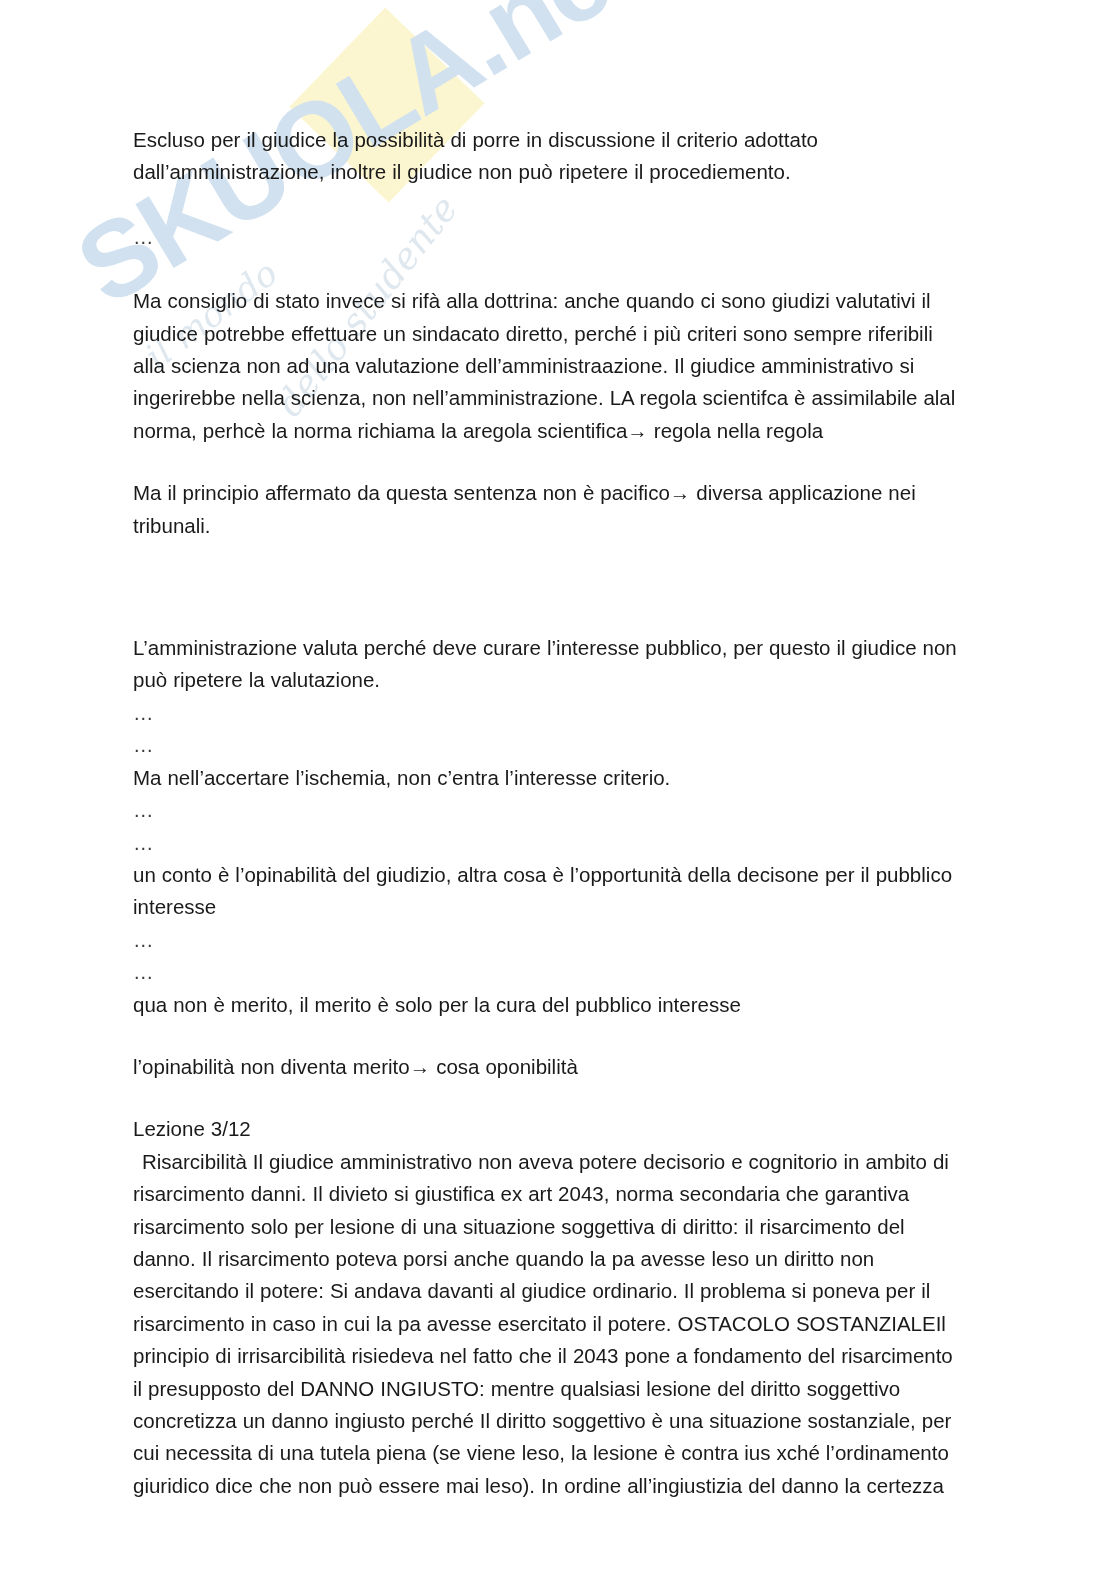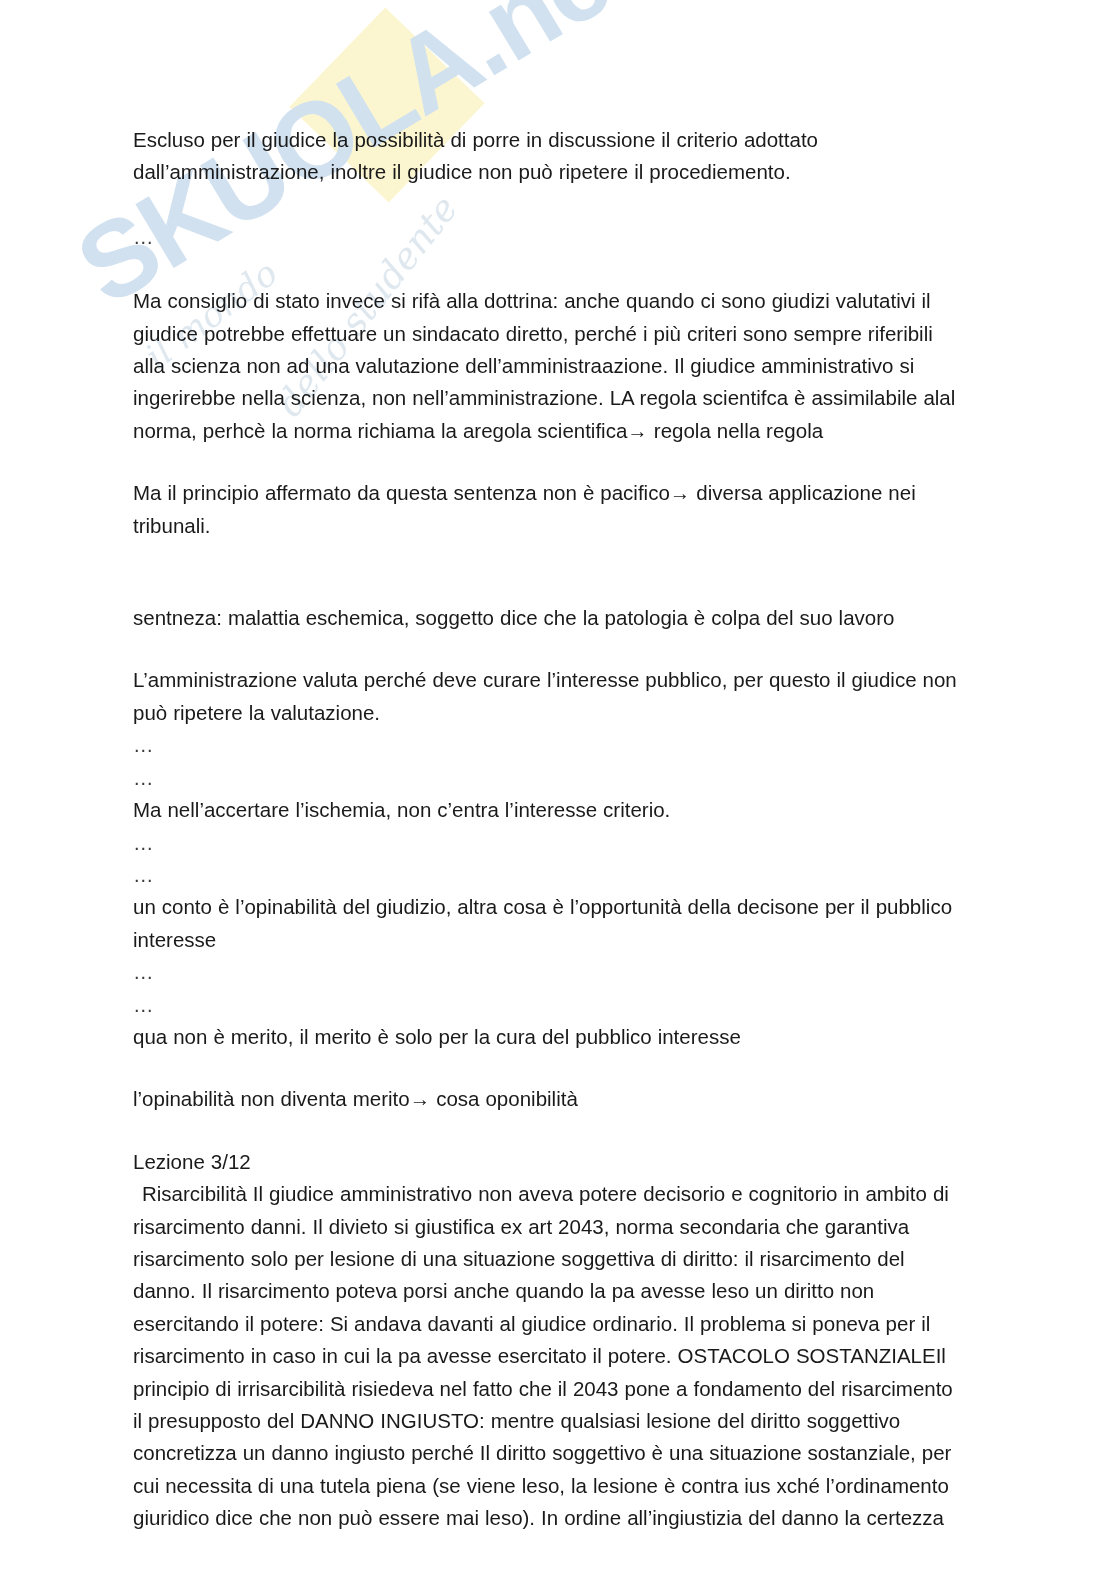--- a/index.html
+++ b/index.html
@@ -129,21 +129,20 @@
 
     <div class="gap-md"></div>
 
     <p class="para">Ma il principio affermato da questa sentenza non è pacifico→ diversa applicazione nei tribunali.</p>
 
     <div class="gap-md"></div>
 
 
     <div class="gap-md"></div>
 
-    <p class="para">sentneza: malattia eschemica, soggetto dice che la patologia è colpa del suo lavoro</p>
 
     <div class="gap-md"></div>
 
     <p class="para">L’amministrazione valuta perché deve curare l’interesse pubblico, per questo il giudice non può ripetere la valutazione.</p>
     <p class="ellipsis">…</p>
     <p class="ellipsis">…</p>
     <p class="para">Ma nell’accertare l’ischemia, non c’entra l’interesse criterio.</p>
     <p class="ellipsis">…</p>
     <p class="ellipsis">…</p>
     <p class="para">un conto è l’opinabilità del giudizio, altra cosa è l’opportunità della decisone per il pubblico interesse</p>

